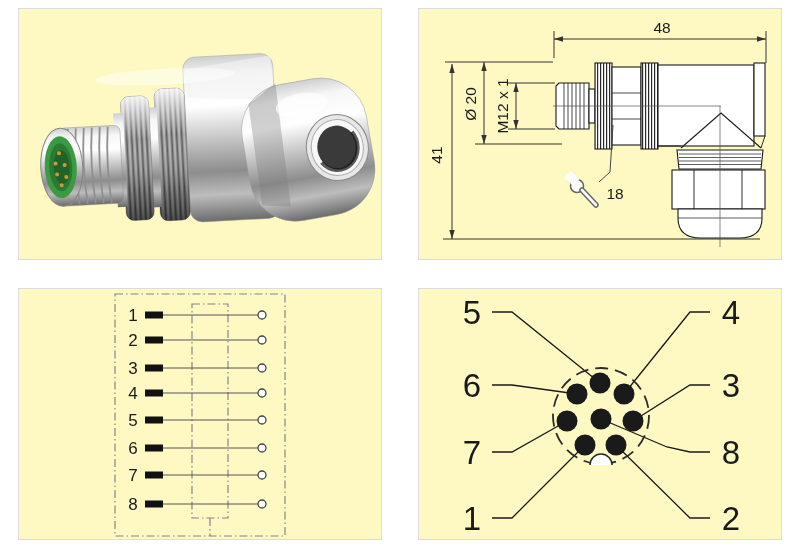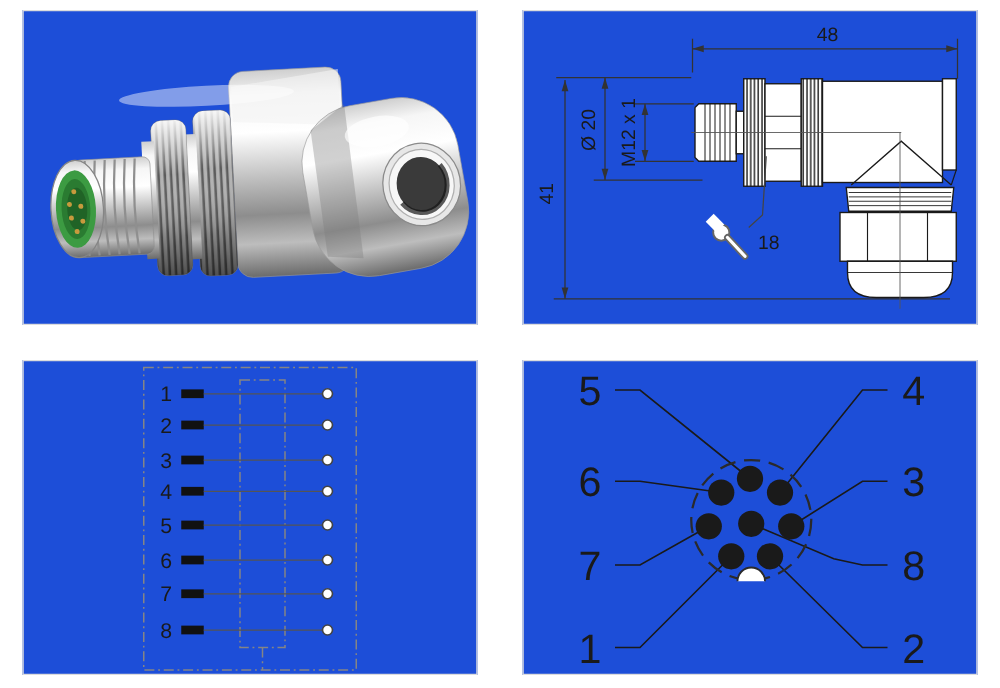--- a/index.html
+++ b/index.html
@@ -1,17 +1,17 @@
 <!DOCTYPE html>
 <html><head>
 <meta charset="utf-8">
 <style>
   html,body{margin:0;padding:0;background:#ffffff;}
   body{width:800px;height:550px;position:relative;font-family:"Liberation Sans",sans-serif;overflow:hidden;}
-  .panel{position:absolute;background:#1d4ed8;border:1px solid #dcdcdc;box-sizing:border-box;}
+  .panel{position:absolute;background:#fef9c3;border:1px solid #dcdcdc;box-sizing:border-box;}
   #panel-photo   {left:18px; top:8px;   width:364px;height:252px;}
   #panel-drawing {left:418px;top:8px;   width:364px;height:252px;}
   #panel-wiring  {left:18px; top:288px; width:364px;height:252px;}
   #panel-pinout  {left:418px;top:288px; width:364px;height:252px;}
   svg{display:block;}
   text{font-family:"Liberation Sans",sans-serif;fill:#1a1a1a;}
   .dim-text{font-size:15.5px;}
   .wire-num{font-size:17px;}
   .pinout-num{font-size:33px;}
 </style>

